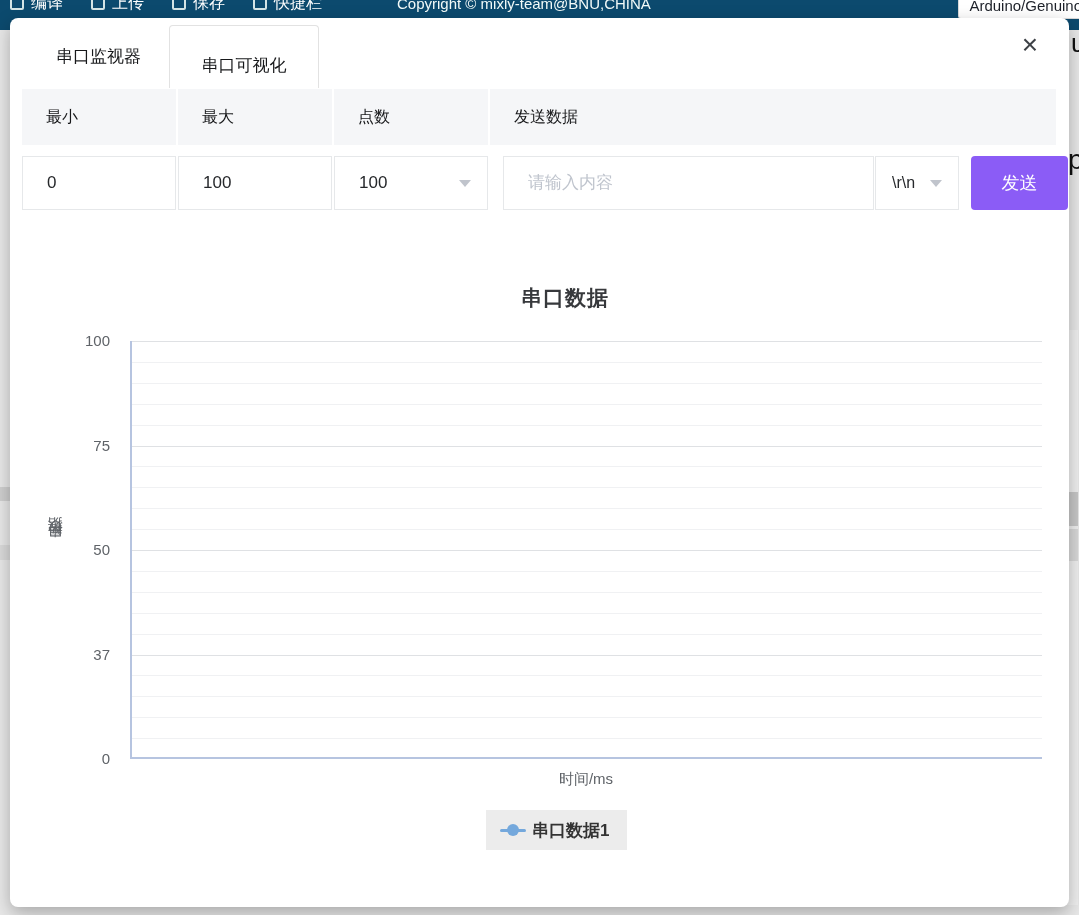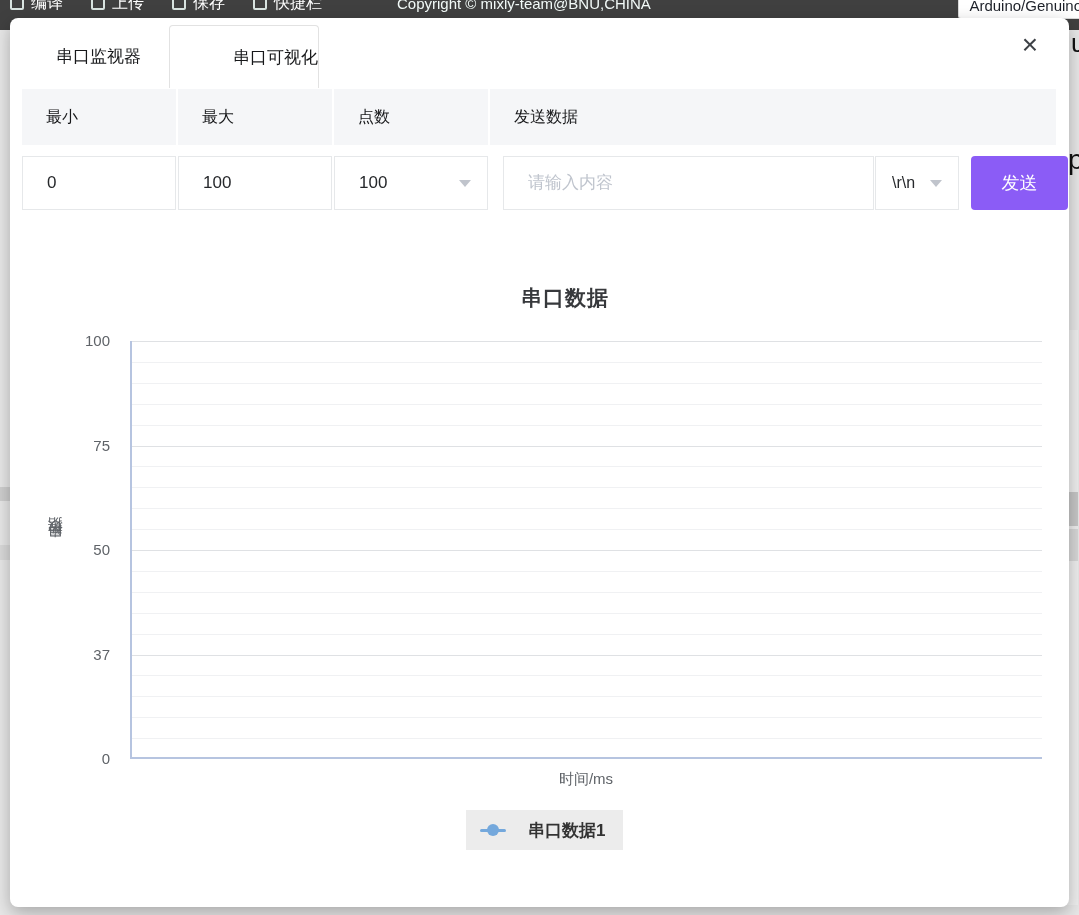--- a/index.html
+++ b/index.html
@@ -6,21 +6,21 @@
   html,body { width:1079px; height:915px; overflow:hidden; }
   body {
     font-family:"Liberation Sans","DejaVu Sans",sans-serif;
     background:#e8e8e8;
     position:relative;
   }
 
   
   .toolbar {
     position:absolute; left:0; top:0; width:1079px; height:30px;
-    background:#404040; overflow:hidden; z-index:1;
+    background:#0c4a6e; overflow:hidden; z-index:1;
   }
   .toolbar-inner {
     position:absolute; left:0; top:-12px; width:1079px; height:30px;
     display:flex; align-items:center; color:#fff; font-size:16px;
   }
   .tb-item { display:flex; align-items:center; gap:7px; margin-left:28px; white-space:nowrap; }
   .tb-item:first-child { margin-left:10px; }
   .tb-ico { width:14px; height:14px; border:2px solid #eaf6f3; border-radius:2px; opacity:.9; }
   .tb-copy { margin-left:75px; font-size:15px; color:#f2faf8; white-space:nowrap; }
   .board-box {
@@ -53,21 +53,21 @@
 
   
   .tabs { position:absolute; left:18px; top:7px; height:63px; display:flex; }
   .tab {
     height:63px; line-height:63px; font-size:17px; color:#17181a;
     padding:0 28px; cursor:pointer; white-space:nowrap;
   }
   .tab.active {
     border:1px solid #e2e2e2; border-bottom:none;
     border-radius:4px 4px 0 0; background:#fff;
-    width:150px; padding:0; text-align:right;
+    width:150px; padding:8px; text-align:center;
   }
 
   
   .hdr-row { position:absolute; left:12px; top:71px; width:1034px; height:56px; display:flex; gap:2px; }
   .hdr-cell {
     background:#f5f6f8; display:flex; align-items:center;
     padding-left:24px; font-size:16px; color:#17181a;
   }
   .hc-s { width:154px; }
   .hc-l { flex:1; }
@@ -110,23 +110,23 @@
   .y-name {
     position:absolute; left:36px; top:463px; height:130px;
     writing-mode:vertical-rl; transform:rotate(180deg);
     font-size:15px; color:#5f6368; letter-spacing:2px; text-align:center;
   }
   .x-name {
     position:absolute; left:120px; top:752px; width:912px; text-align:center;
     font-size:15px; color:#5f6368;
   }
   .legend {
-    position:absolute; left:456px; top:792px; height:40px;
+    position:absolute; left:476px; top:792px; height:40px;
     background:#ececec; display:inline-flex; align-items:center;
-    padding:0 18px 0 14px; gap:22px; cursor:pointer;
+    padding:0 18px 0 14px; gap:6px; cursor:pointer;
   }
   .legend-marker { position:relative; width:26px; height:12px; }
   .legend-line { position:absolute; left:0; top:5px; width:26px; height:3px; border-radius:2px; }
   .legend-dot { position:absolute; left:7px; top:0; width:12px; height:12px; border-radius:50%; }
   .legend-label { font-size:17px; font-weight:bold; color:#333; }
 </style>
 </head>
 <body>
 
 <div class="toolbar">

